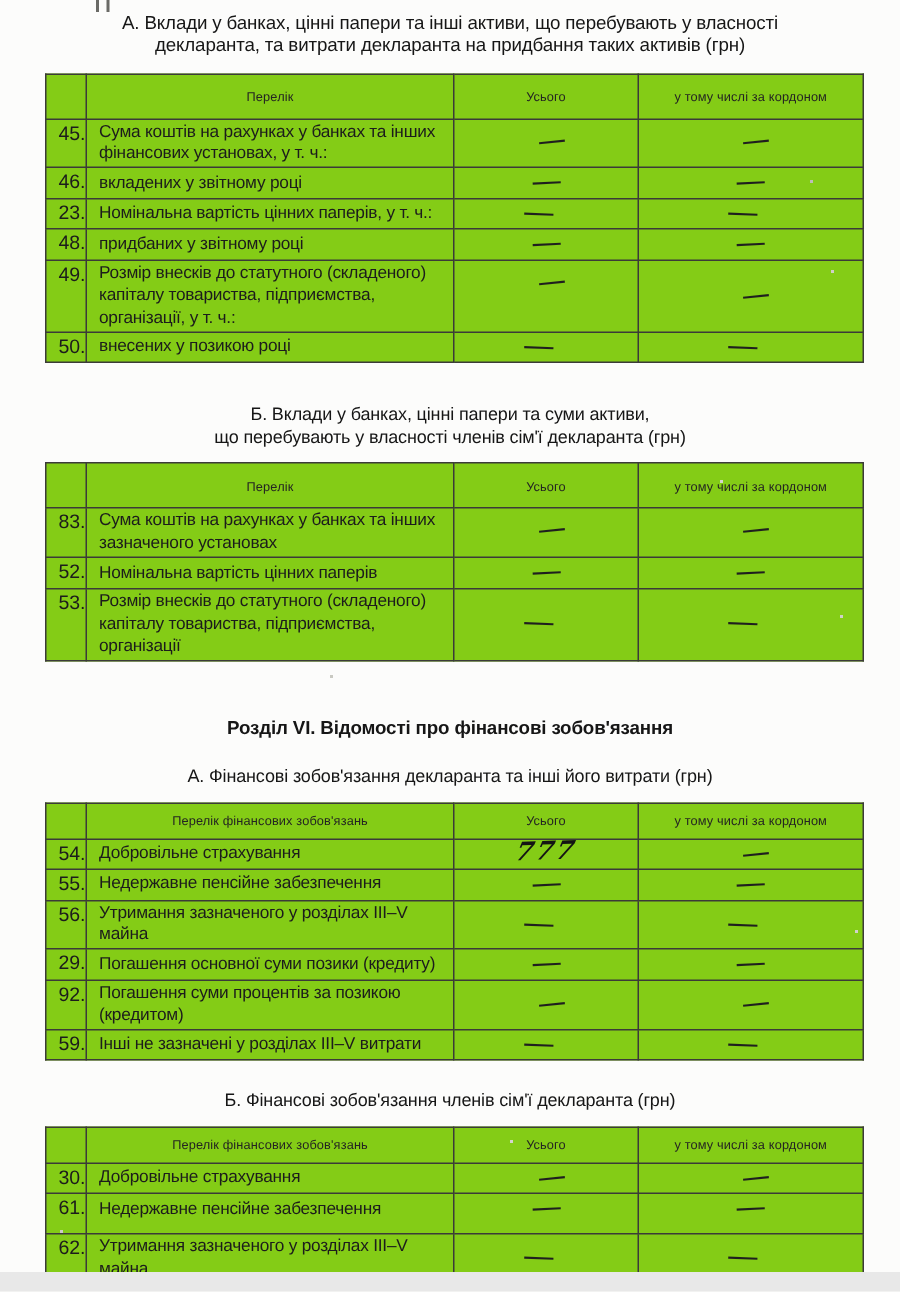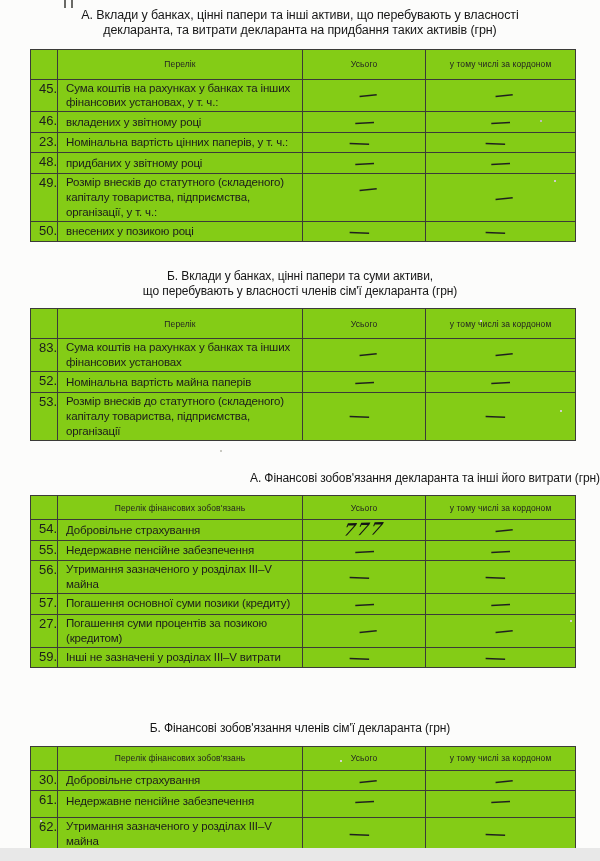--- a/index.html
+++ b/index.html
@@ -15,22 +15,22 @@
     box-shadow: 14px 60px 0 #cfcfc8, -320px 330px 0 #c9c9c2, 30px 500px 0 #d2d2cb,
       -500px 700px 0 #ccccc5, -60px 200px 0 #d5d5ce, 20px 290px 0 #d0d0c9, -200px 640px 0 #d4d4cd; }
   .artifact-top { position:absolute; left:64px; top:0; width:9px; height:8px;
     border-left:2px solid #6a6a66; border-right:2px solid #6a6a66; }
 
   .title { white-space:pre-line; text-align:center; font-weight:normal;
     font-size:12.5px; line-height:1.22; letter-spacing:-0.1px; color:#161616; }
   .t-a1 { padding-top:8px; }
   .t-b1 { margin-top:27px; font-size:12px; }
   .t-r6 { margin-top:37px; font-weight:bold; font-size:12.5px; }
-  .t-a2 { margin-top:30px; font-size:12px;text-align:right; }
-  .t-b2 { margin-top:53px; font-size:12px; }
+  .t-a2 { margin-top:17px; font-size:12px; }
+  .t-b2 { margin-top:19px; font-size:12px; }
 
   table.decl { border-collapse:collapse; table-layout:fixed; width:545px;
     margin:10px 0 0 30px; background:#84cc16; }
   table.decl, table.decl th, table.decl td { border:1.4px solid #3b3b38; }
   col.c-num { width:27px; } col.c-label { width:245px; }
   col.c-total { width:123px; } col.c-abroad { width:150px; }
   th { font-weight:normal; font-size:8.5px; color:#242422; text-align:center;
     letter-spacing:0.1px; }
   .th-tall th { height:30px; }
   .th-short th { height:24px; }
@@ -131,39 +131,40 @@
       <tr>
         <th></th>
         <th>Перелік</th>
         <th>Усього</th>
         <th>у тому числі за кордоном</th>
       </tr>
     </thead>
     <tbody>
       <tr>
         <td class="num">83.</td>
-        <td class="label">Сума коштів на рахунках у банках та інших фінансових установах</td>
+        <td class="label">Сума коштів на рахунках у банках та інших зазначеного установах</td>
         <td class="val v-top"><span class="hw-dash">—</span></td>
         <td class="val v-top"><span class="hw-dash">—</span></td>
       </tr>
       <tr>
         <td class="num">52.</td>
-        <td class="label">Номінальна вартість майна паперів</td>
+        <td class="label">Номінальна вартість цінних паперів</td>
         <td class="val"><span class="hw-dash">—</span></td>
         <td class="val"><span class="hw-dash">—</span></td>
       </tr>
       <tr>
         <td class="num">53.</td>
         <td class="label">Розмір внесків до статутного (складеного) капіталу товариства, підприємства, організації</td>
         <td class="val"><span class="hw-dash">—</span></td>
         <td class="val"><span class="hw-dash">—</span></td>
       </tr>
     </tbody>
   </table>
 
+  <h2 class="title t-r6">Розділ VI. Відомості про фінансові зобов'язання</h2>
   <h3 class="title t-a2">А. Фінансові зобов'язання декларанта та інші його витрати (грн)</h3>
 
   <table class="decl th-short">
     <colgroup>
         <col class="c-num">
         <col class="c-label">
         <col class="c-total">
         <col class="c-abroad">
       </colgroup>
     <thead>
@@ -187,27 +188,27 @@
         <td class="val"><span class="hw-dash">—</span></td>
         <td class="val"><span class="hw-dash">—</span></td>
       </tr>
       <tr>
         <td class="num">56.</td>
         <td class="label">Утримання зазначеного у розділах III–V майна</td>
         <td class="val"><span class="hw-dash">—</span></td>
         <td class="val"><span class="hw-dash">—</span></td>
       </tr>
       <tr>
-        <td class="num">57.</td>
+        <td class="num">29.</td>
         <td class="label">Погашення основної суми позики (кредиту)</td>
         <td class="val"><span class="hw-dash">—</span></td>
         <td class="val"><span class="hw-dash">—</span></td>
       </tr>
       <tr>
-        <td class="num">27.</td>
+        <td class="num">92.</td>
         <td class="label">Погашення суми процентів за позикою (кредитом)</td>
         <td class="val"><span class="hw-dash">—</span></td>
         <td class="val"><span class="hw-dash">—</span></td>
       </tr>
       <tr>
         <td class="num">59.</td>
         <td class="label">Інші не зазначені у розділах III–V витрати</td>
         <td class="val"><span class="hw-dash">—</span></td>
         <td class="val"><span class="hw-dash">—</span></td>
       </tr>

